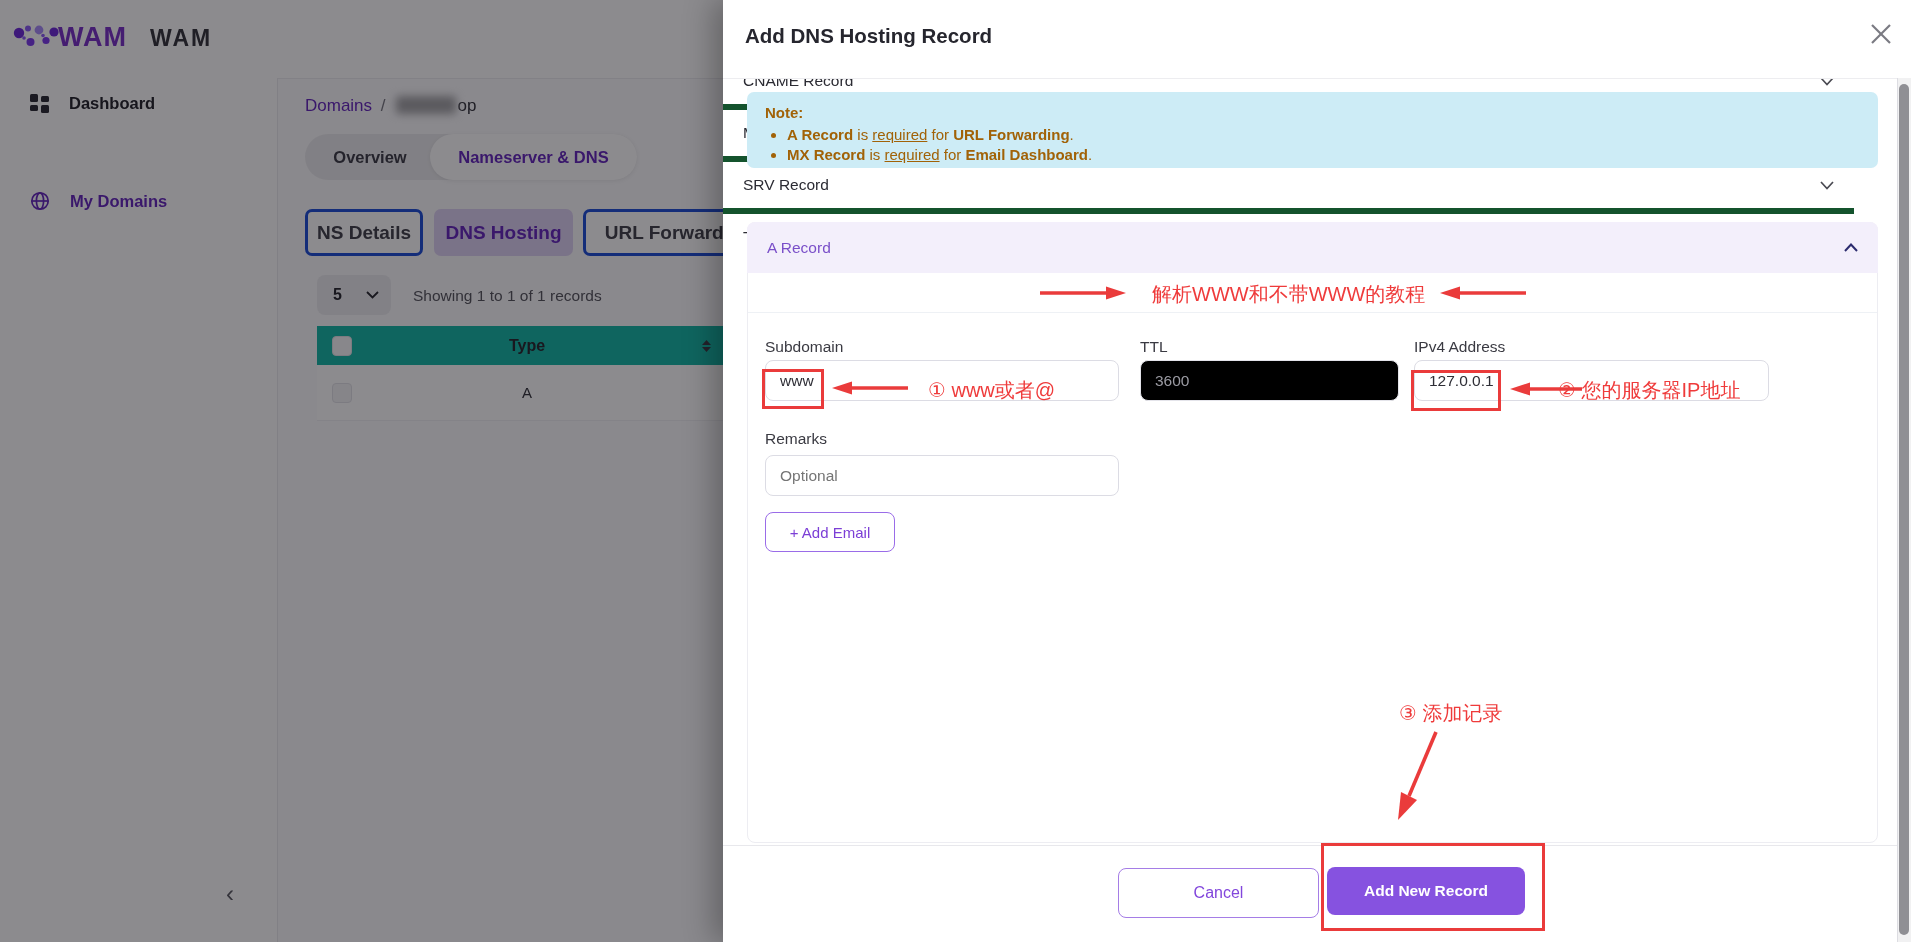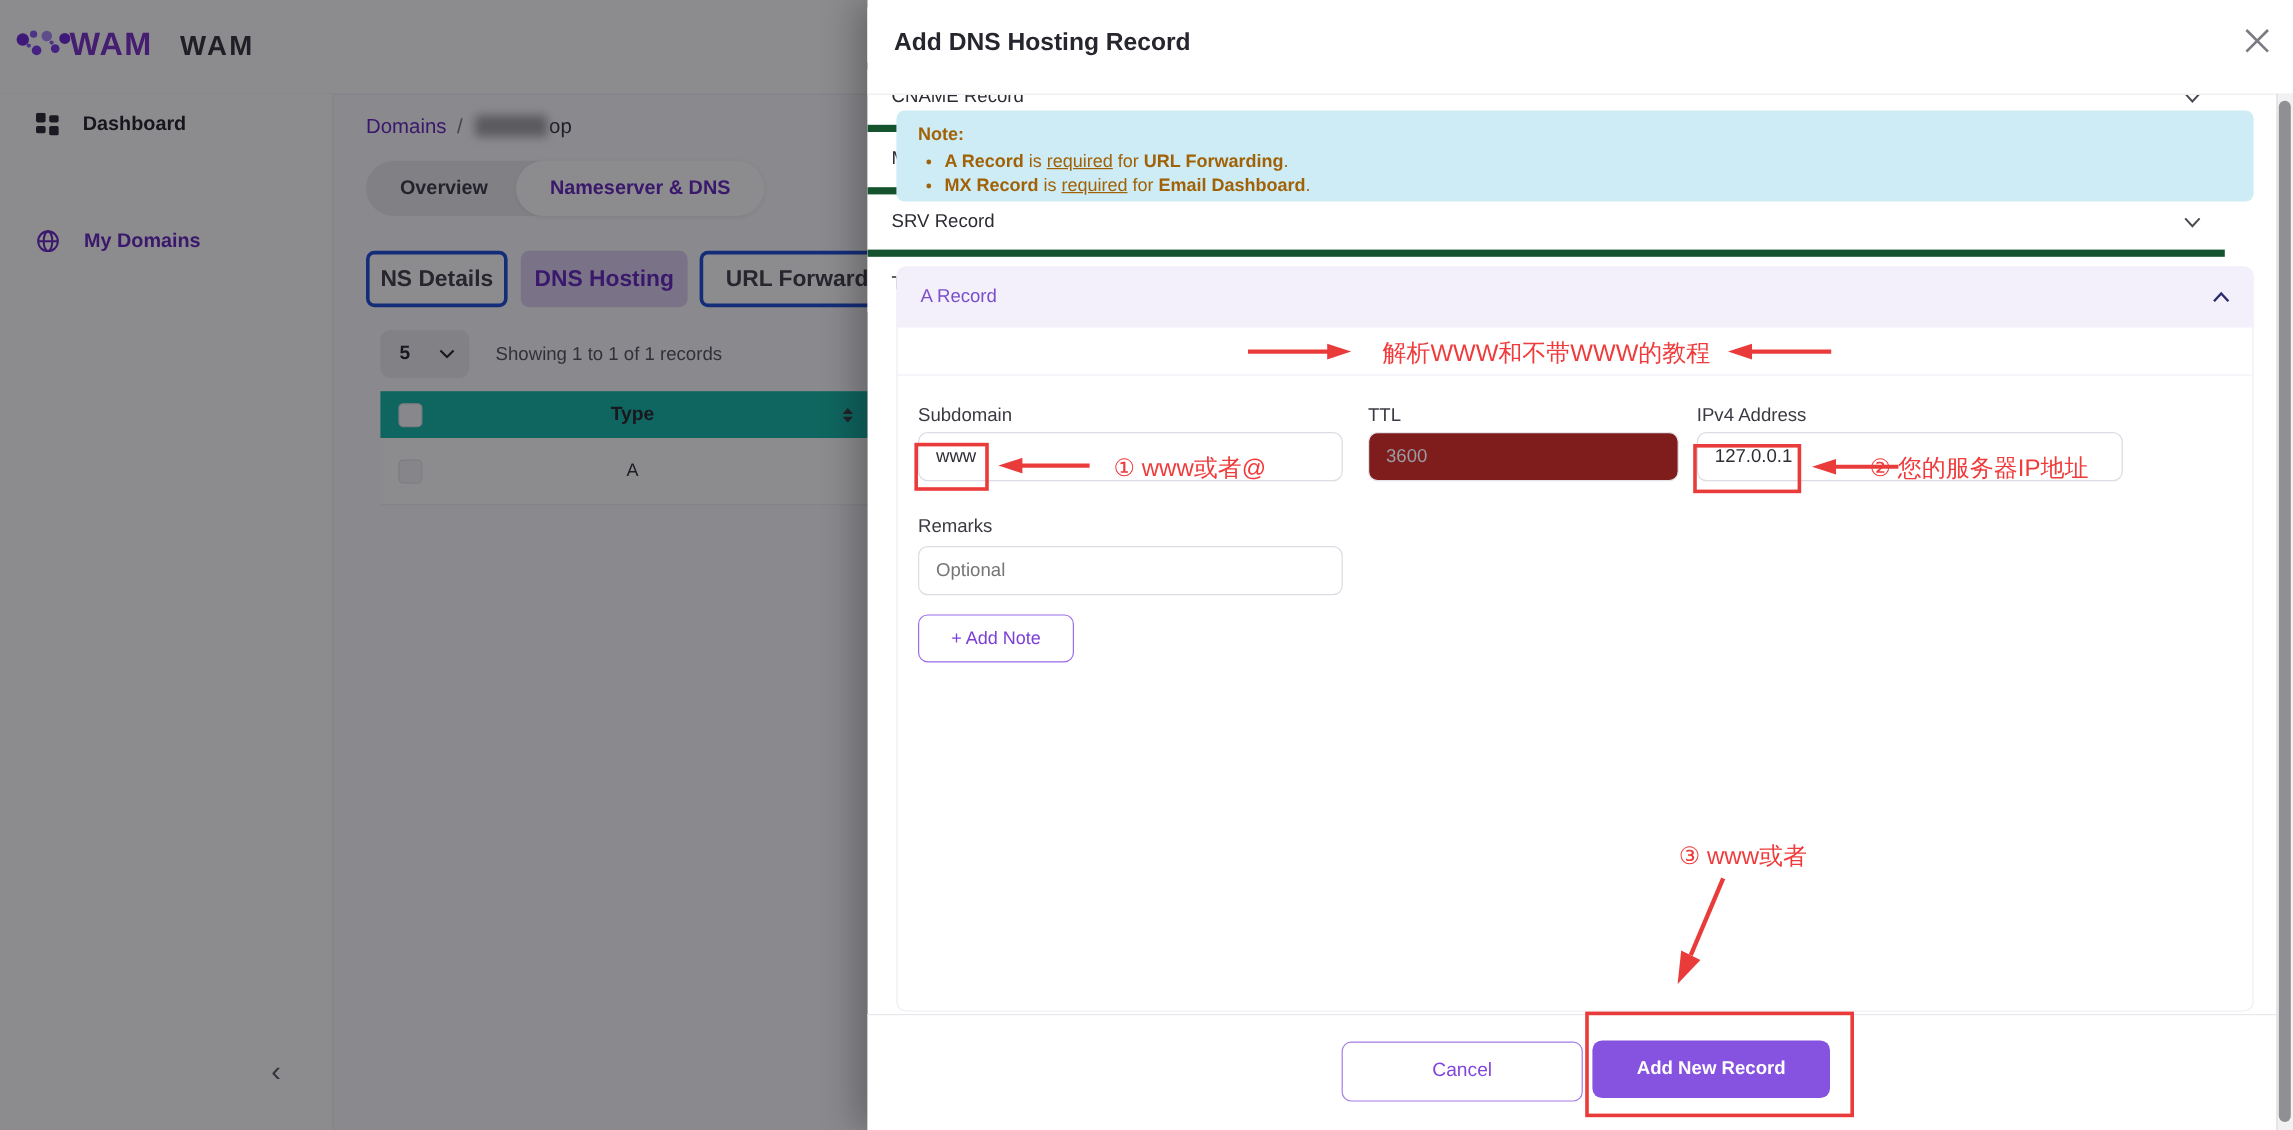--- a/index.html
+++ b/index.html
@@ -58,21 +58,21 @@
            box-sizing:border-box;background:#fff;}
   .acc-head-a{left:24px;top:222px;width:1131px;height:51px;background:#f3effb;border-radius:8px 8px 0 0;
               display:flex;align-items:center;justify-content:space-between;padding:0 20px;
               box-sizing:border-box;cursor:pointer;}
   .acc-title-a{font-size:15.5px;color:#7a4fc9;}
   .sect-divider{left:25px;top:312px;width:1129px;height:1px;background:#eef1f5;}
   .f-label{font-size:15.5px;color:#3a3a42;}
   .f-input{position:absolute;height:41px;border:1px solid #dcdce4;border-radius:8px;box-sizing:border-box;
            padding:0 14px;font-size:15.5px;color:#2e2e36;background:#fff;outline:none;
            font-family:"Liberation Sans","DejaVu Sans",sans-serif;}
-  .f-input.disabled{background:#7f1d1d;color:#9b9ba3;border-color:#e4e4ea;}
+  .f-input.disabled{background:#000000;color:#9b9ba3;border-color:#e4e4ea;}
   .addmore{left:42px;top:512px;width:128px;height:38px;border:1.5px solid #9a6ce8;border-radius:8px;
            color:#7c3fd6;font-size:15px;display:flex;align-items:center;justify-content:center;
            background:#fff;cursor:pointer;}
   .acc-row{left:24px;width:1131px;height:52px;border-top:6px solid #14532d;background:#fff;
            display:flex;align-items:center;justify-content:space-between;padding:0 20px;
            box-sizing:border-box;cursor:pointer;}
   .acc-label{font-size:15.5px;color:#2b2b33;}
   .m-footer{left:0;top:845px;width:1174px;height:97px;background:#fff;border-top:1px solid #e8e8ec;}
   .btn-cancel{left:395px;top:868px;width:199px;height:48px;background:#fff;border:1.5px solid #a57de6;
               border-radius:8px;color:#8246dc;font-size:16px;display:flex;align-items:center;
@@ -205,21 +205,21 @@
     <div class="abs f-label" style="left:417px;top:338px;">TTL</div>
     <div class="abs f-label" style="left:691px;top:338px;">IPv4 Address</div>
 
     <input class="f-input" style="left: 42px; top: 360px; width: 354px;" value="www">
     <input class="f-input disabled" style="left: 417px; top: 360px; width: 259px;" disabled="" value="3600">
     <input class="f-input" style="left: 691px; top: 360px; width: 355px;" value="127.0.0.1">
 
     <div class="abs f-label" style="left:42px;top:430px;">Remarks</div>
     <input class="f-input" style="left: 42px; top: 455px; width: 354px; color: rgb(155, 155, 163);" placeholder="Optional">
 
-    <div class="abs addmore">+ Add Note</div>
+    <div class="abs addmore">+ Add Email</div>
 
     <div class="acc-row" style="top:583px;">
       <span class="acc-label">AAAA Record</span>
       <svg width="14" height="9" viewBox="0 0 14 9">
           <polyline points="1,1 7,7.5 13,1" fill="none" stroke="#4a4a52" stroke-width="1.7"></polyline>
         </svg>
     </div>
     <div class="acc-row" style="top:635px;">
       <span class="acc-label">CNAME Record</span>
       <svg width="14" height="9" viewBox="0 0 14 9">
@@ -270,20 +270,20 @@
   </svg>
   <div class="abs anno" style="left:928px;top:377px;">① www或者@</div>
 
   <div class="abs redbox" style="left:1411px;top:370px;width:90px;height:41px;"></div>
   <svg class="abs" style="left:1508px;top:381px;z-index:30;" width="76" height="16" viewBox="0 0 76 16">
     <line x1="20" y1="8" x2="74" y2="8" stroke="#ea3b3b" stroke-width="3.4"></line>
     <polygon points="22,1.5 2,8 22,14.5" fill="#ea3b3b"></polygon>
   </svg>
   <div class="abs anno" style="left:1558px;top:377px;">② 您的服务器IP地址</div>
 
-  <div class="abs anno" style="left:1399px;top:700px;">③ www或者</div>
+  <div class="abs anno" style="left:1399px;top:700px;">③ 添加记录</div>
   <svg class="abs" style="left:1386px;top:728px;z-index:30;" width="62" height="96" viewBox="0 0 62 96">
     <line x1="50" y1="4" x2="23" y2="68" stroke="#ea3b3b" stroke-width="3.6"></line>
     <polygon points="12,92 31,72 15,64" fill="#ea3b3b"></polygon>
   </svg>
   <div class="abs redbox" style="left:1321px;top:843px;width:224px;height:88px;"></div>
 
 </div>
 
 </body></html>

